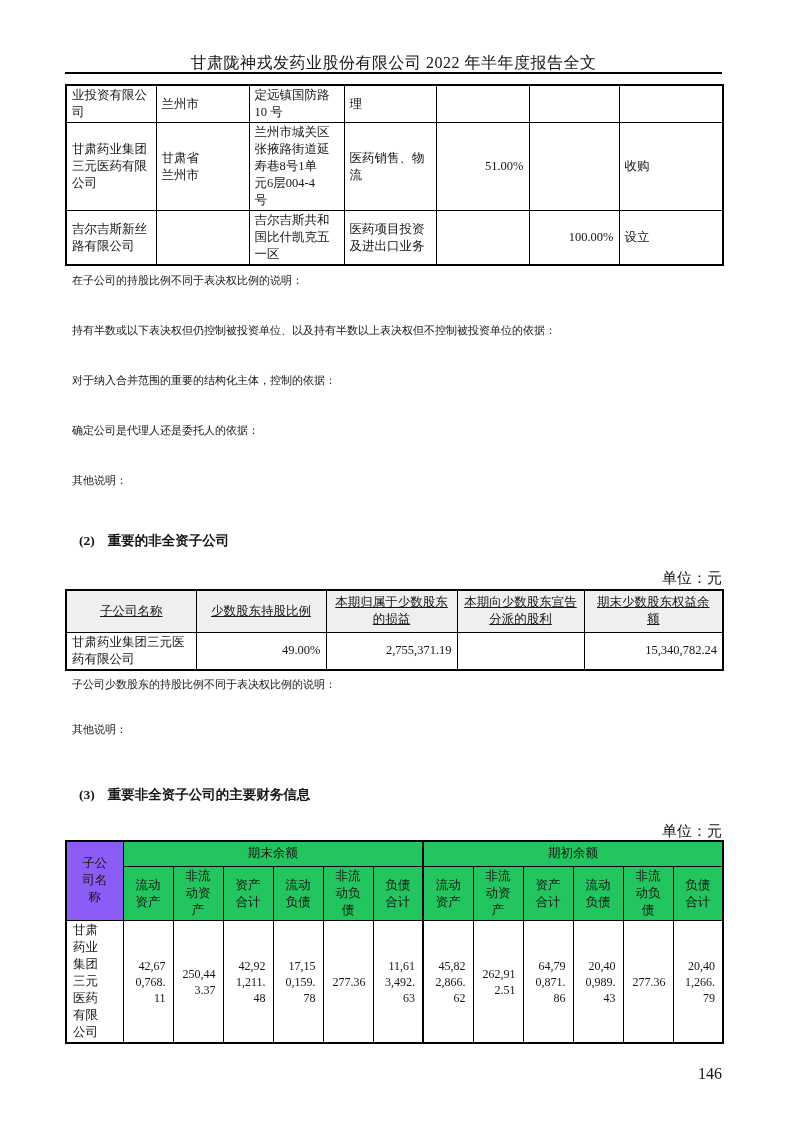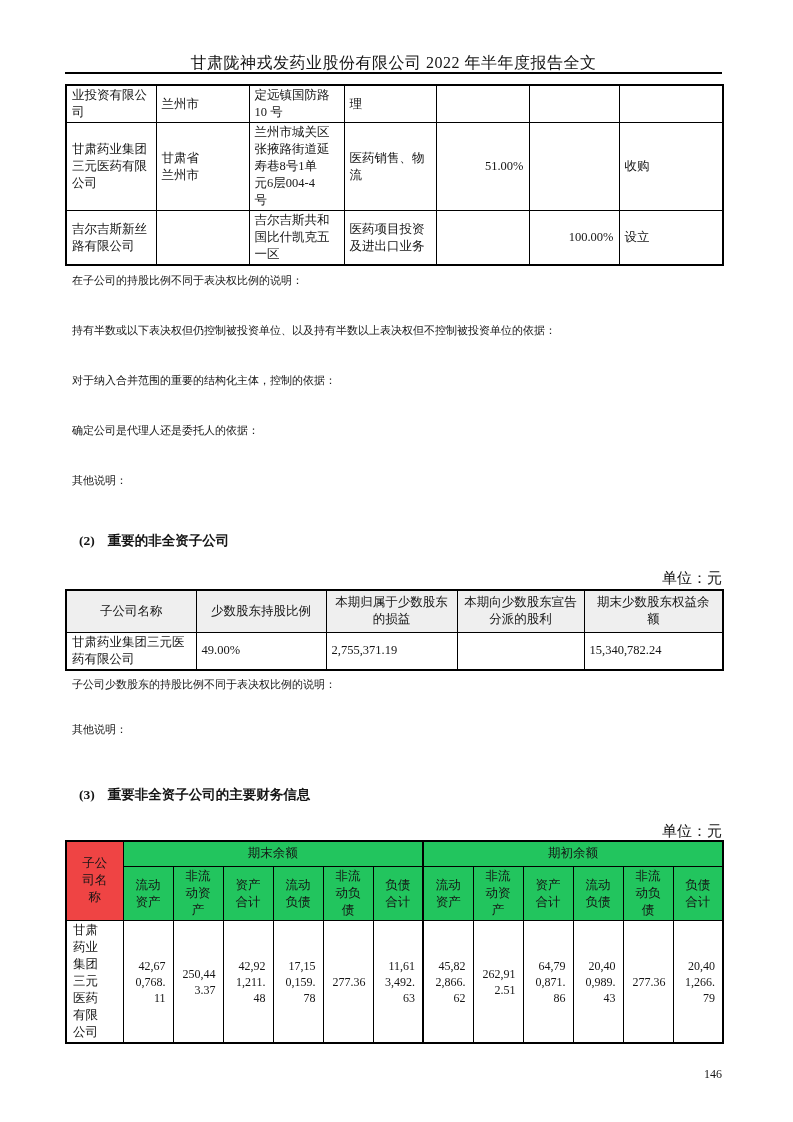--- a/index.html
+++ b/index.html
@@ -66,39 +66,39 @@
   }
   .sec.s2 { margin-top: 44px; }
   .sec.s3 { margin-top: 49px; }
   .sec .num { margin-right: 13px; }
   
   .unit { text-align: right; font-size: 15px; line-height: 16px; }
   .unit.u2 { margin-top: 20px; }
   .unit.u3 { margin-top: 19px; }
   
   .t2 { margin-top: 3px; }
-  .t2 tr.hrow { height: 42px; }
+  .t2 tr.hrow { height: 42px; text-decoration: underline; }
   .t2 tr.drow { height: 36px; margin-left: 16px; }
   .t2 th { background: #efefef; }
   .t2 td.name { text-align: left; }
-  .t2 td.r { text-align: left; }
+  .t2 td.r { text-align: right; }
   
   .t3 { margin-top: 1px; }
   .t3 col.cname { width: 57px; }
   .t3 col.cd { width: 50px; }
   .t3 th { background: #22c55e; }
-  .t3 td.corner { background: #ef4444; text-align: center; }
+  .t3 td.corner { background: #8b5cf6; text-align: center; }
   .t3 tr.hr1 { height: 26px; }
   .t3 tr.hr2 { height: 47px; }
   .t3 tr.dr { height: 115px; font-family: Liberation Serif, serif; }
   .t3 td.label { text-align: left; padding-left: 6px; }
   .t3 td.num { text-align: right; font-size: 12px; padding: 1px 7px; line-height: 16px; }
   .t3 .grp-split { border-left: 2px solid #000; }
   
-  .pagenum { text-align: right; font-size: 12px; line-height: 16px; margin-top: 22px; }
+  .pagenum { text-align: right; font-size: 16px; line-height: 16px; margin-top: 22px; }
 </style>
 </head>
 <body>
 
 <div class="page">
 
   <div class="doc-header">
     <span>甘肃陇神戎发药业股份有限公司 2022 年半年度报告全文</span>
   </div>
 

